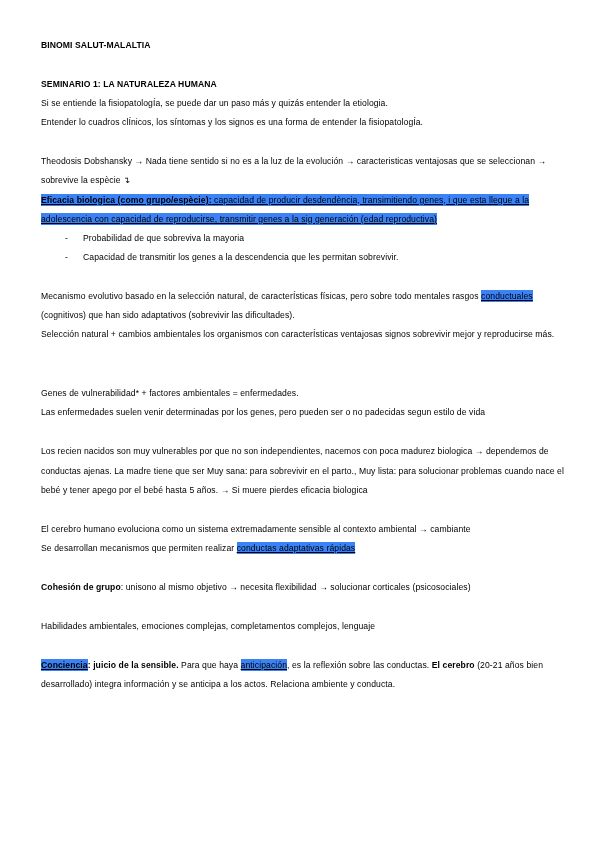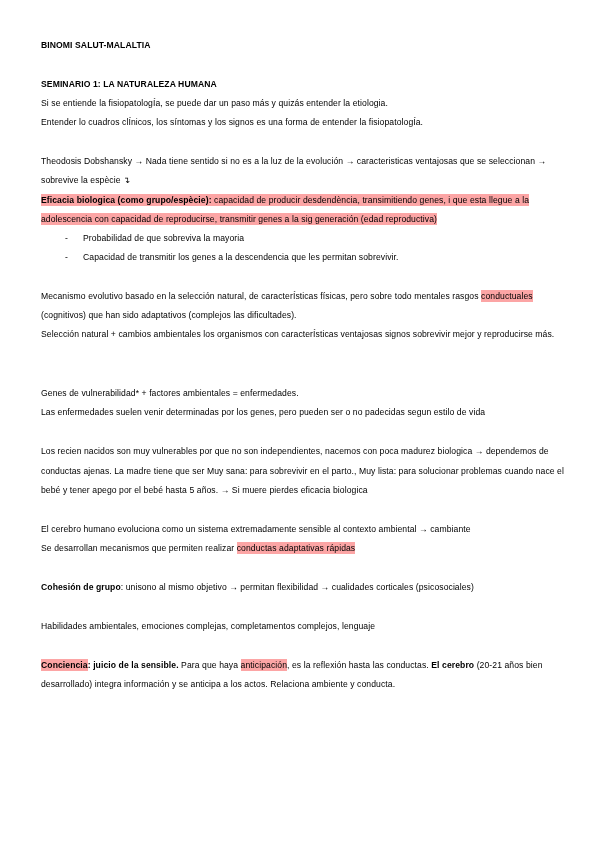--- a/index.html
+++ b/index.html
@@ -26,23 +26,24 @@
     font-size: 8.6px;
     line-height: 19.1px;
     letter-spacing: 0.01em;
   }
   p {
     margin: 0;
     padding: 0;
   }
   .b { font-weight: bold; }
   .hl {
-    background: #fca5a5;
+    background: #3b82f6;
     padding: 1px 0 1px 0;
     box-decoration-break: clone;
+    text-decoration: underline;
     -webkit-box-decoration-break: clone;
   }
   .sp-title { height: 20px; }
   .sp-md { height: 20px; }
   .bullets {
     list-style: none;
     margin: 0;
     padding: 0;
   }
   .bullets li {
@@ -78,47 +79,47 @@
 
     <p><span class="hl"><span class="b">Eficacia biologica (como grupo/espècie):</span><span> capacidad de producir desdendència, transimitiendo genes, i que esta llegue a la adolescencia con capacidad de reproducirse, transmitir genes a la sig generación (edad reproductiva)</span></span></p>
 
     <ul class="bullets">
       <li><span class="dash">-</span><span>Probabilidad de que sobreviva la mayoria</span></li>
       <li><span class="dash">-</span><span>Capacidad de transmitir los genes a la descendencia que les permitan sobrevivir.</span></li>
     </ul>
 
     <div class="sp-md"></div>
 
-    <p><span>Mecanismo evolutivo basado en la selección natural, de caracterÍsticas físicas, pero sobre todo mentales rasgos </span><span class="hl">conductuales</span><span> (cognitivos) que han sido adaptativos (complejos las dificultades).</span></p>
+    <p><span>Mecanismo evolutivo basado en la selección natural, de caracterÍsticas físicas, pero sobre todo mentales rasgos </span><span class="hl">conductuales</span><span> (cognitivos) que han sido adaptativos (sobrevivir las dificultades).</span></p>
     <p>Selección natural + cambios ambientales  los organismos con caracterÍsticas ventajosas signos sobrevivir mejor y reproducirse más.</p>
 
     <div class="sp-md"></div>
     <div class="sp-md"></div>
 
     <p>Genes de vulnerabilidad* + factores ambientales = enfermedades.</p>
     <p>Las enfermedades suelen venir determinadas por los genes, pero pueden ser o no padecidas segun estilo de vida</p>
 
     <div class="sp-md"></div>
 
     <p>Los recien nacidos son muy vulnerables por que no son independientes, nacemos con poca madurez biologica → dependemos de conductas ajenas. La madre tiene que ser Muy sana: para sobrevivir en el parto., Muy lista: para solucionar problemas cuando nace el bebé y tener apego por el bebé hasta 5 años. → Si muere pierdes eficacia biologica</p>
 
     <div class="sp-md"></div>
 
     <p>El cerebro humano evoluciona como un sistema extremadamente sensible al contexto ambiental → cambiante</p>
     <p><span>Se desarrollan mecanismos que permiten realizar </span><span class="hl">conductas adaptativas rápidas</span></p>
 
     <div class="sp-md"></div>
 
-    <p><span class="b">Cohesión de grupo</span><span>: unisono al mismo objetivo → permitan flexibilidad → cualidades corticales (psicosociales)</span></p>
+    <p><span class="b">Cohesión de grupo</span><span>: unisono al mismo objetivo → necesita flexibilidad → solucionar corticales (psicosociales)</span></p>
 
     <div class="sp-md"></div>
 
     <p>Habilidades ambientales, emociones complejas, completamentos complejos, lenguaje</p>
 
     <div class="sp-md"></div>
 
-    <p><span class="hl b">Conciencia</span><span class="b">: juicio de la sensible.</span><span> Para que haya </span><span class="hl">anticipación</span><span>, es la reflexión hasta las conductas. </span><span class="b">El cerebro</span><span> (20-21 años bien desarrollado)  integra información y se anticipa a los actos. Relaciona ambiente y conducta.</span></p>
+    <p><span class="hl b">Conciencia</span><span class="b">: juicio de la sensible.</span><span> Para que haya </span><span class="hl">anticipación</span><span>, es la reflexión sobre las conductas. </span><span class="b">El cerebro</span><span> (20-21 años bien desarrollado)  integra información y se anticipa a los actos. Relaciona ambiente y conducta.</span></p>
 
     <div class="sp-md"></div>
 
 
   </div>
 </div>
 
 </body></html>

